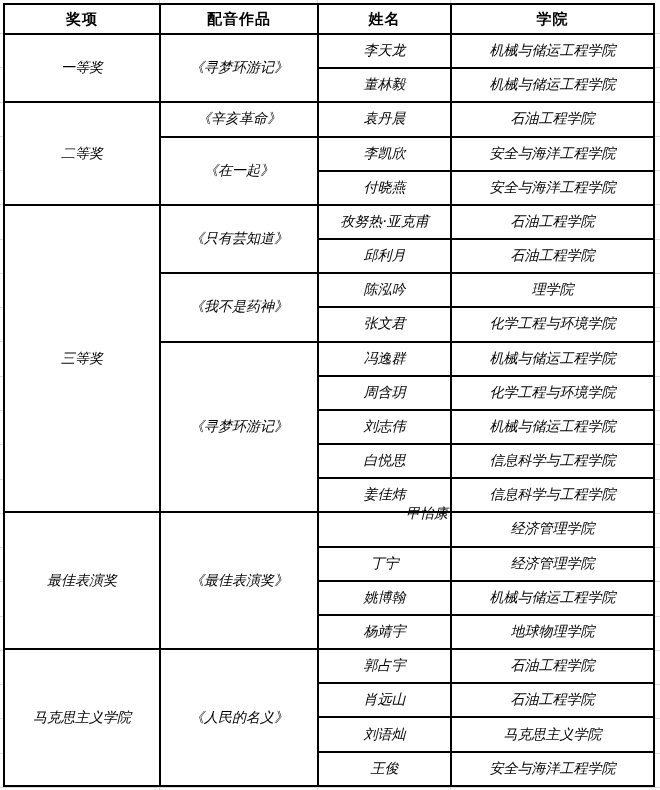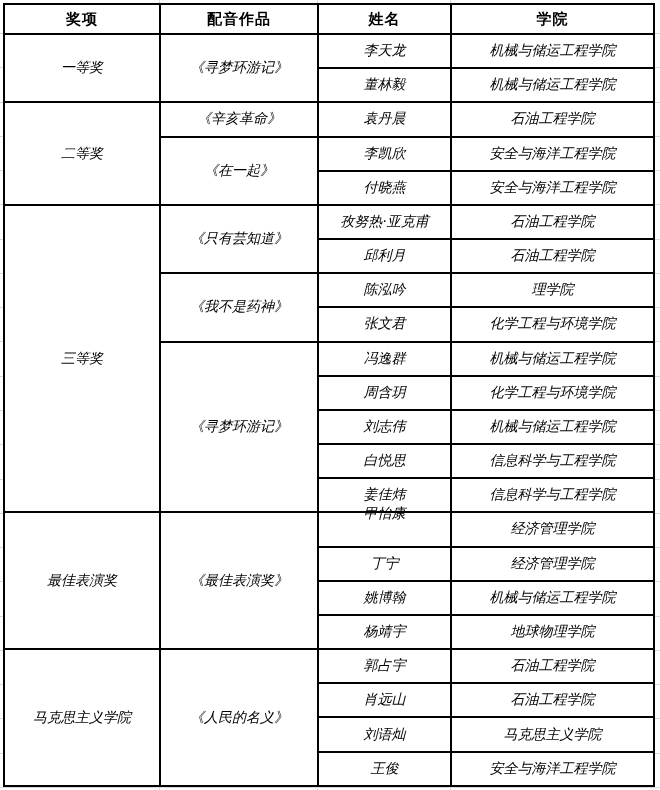--- a/index.html
+++ b/index.html
@@ -65,21 +65,21 @@
     font-size: 14px;
     font-weight: 400;
     font-style: italic;
   }
   .col-award   { width: 156px; }
   .col-work    { width: 158px; }
   .col-name    { width: 133px; }
   .col-college { width: 203px; }
 
   
-  td.overlap-host { position: relative; }
+  td.overlap-host { position: relative; text-align: right; }
   .shift-up {
     position: relative;
     top: -15px;
     z-index: 3;
     display: inline-block;
   }
 </style>
 </head>
 <body>
 

